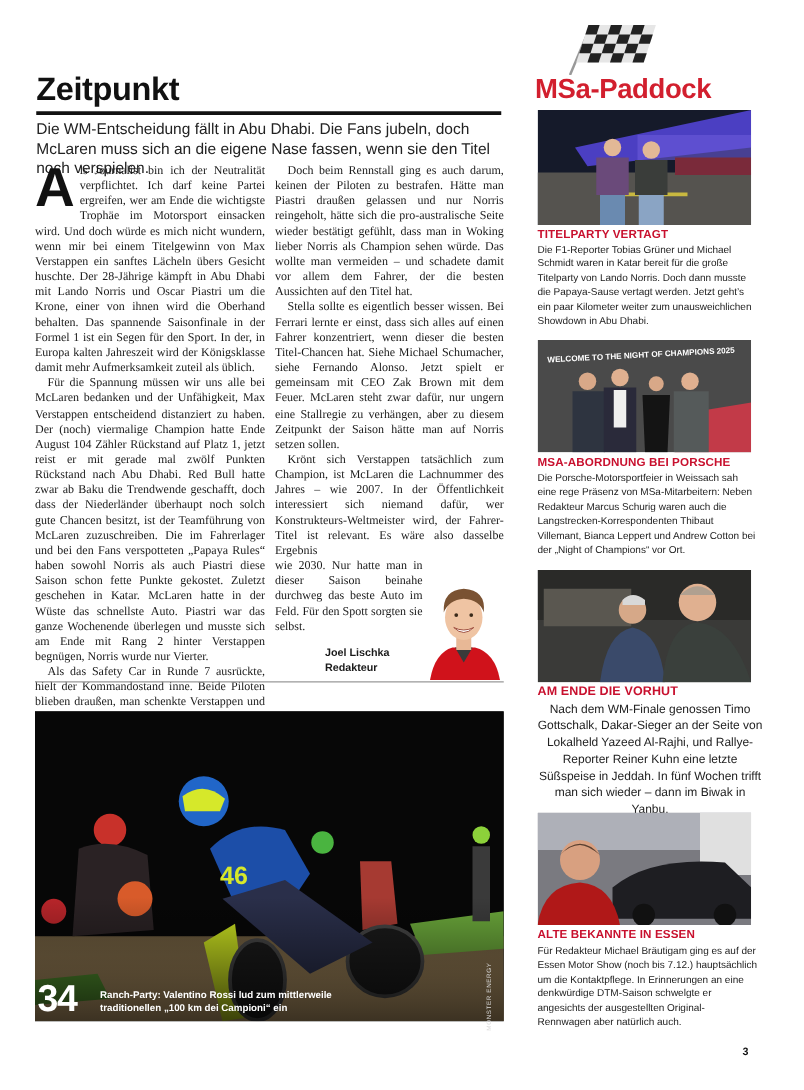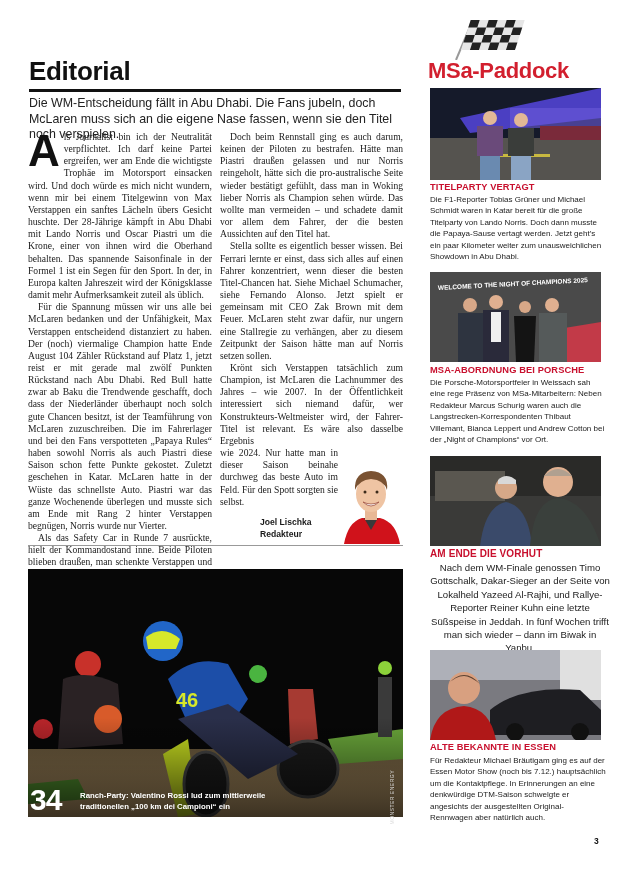--- a/index.html
+++ b/index.html
@@ -37,35 +37,35 @@
   #pd-title { position:absolute; left:428px; top:58px; font-size:22px; font-weight:700; color:#d21f2e; letter-spacing:-0.3px; }
   .pd-photo { position:absolute; left:430px; width:171px; overflow:hidden; }
   .pd-head { position:absolute; left:430px; font-size:9.3px; font-weight:700; color:#c8102e; letter-spacing:0.1px; }
   .pd-text { position:absolute; left:430px; width:176px; font-size:8px; line-height:11.4px; color:#222; }
   .pd-text.big { font-size:9.6px; line-height:13.4px; width:180px; }
   #page-num { position:absolute; left:594px; top:836px; font-size:8.5px; font-weight:700; color:#111; }
 </style>
 </head>
 <body>
 
-<div id="ed-title" class="sans">Editorial</div>
+<div id="ed-title" class="sans">Zeitpunkt</div>
 <div id="ed-rule"></div>
 <div id="ed-lead" class="sans">Die WM-Entscheidung fällt in Abu Dhabi. Die Fans jubeln, doch McLaren muss sich an die eigene Nase fassen, wenn sie den Titel noch verspielen.</div>
 
 <div id="col1" class="col serif">
   <p class="first"><span class="dropcap">A</span><span>ls Journalist bin ich der Neutralität verpflichtet. Ich darf keine Partei ergreifen, wer am Ende die wichtigste Trophäe im Motorsport einsacken wird. Und doch würde es mich nicht wundern, wenn mir bei einem Titelgewinn von Max Verstappen ein sanftes Lächeln übers Gesicht huschte. Der 28-Jährige kämpft in Abu Dhabi mit Lando Norris und Oscar Piastri um die Krone, einer von ihnen wird die Oberhand behalten. Das spannende Saisonfinale in der Formel 1 ist ein Segen für den Sport. In der, in Europa kalten Jahreszeit wird der Königsklasse damit mehr Aufmerksamkeit zuteil als üblich.</span></p>
   <p>Für die Spannung müssen wir uns alle bei McLaren bedanken und der Unfähigkeit, Max Verstappen entscheidend distanziert zu haben. Der (noch) viermalige Champion hatte Ende August 104 Zähler Rückstand auf Platz 1, jetzt reist er mit gerade mal zwölf Punkten Rückstand nach Abu Dhabi. Red Bull hatte zwar ab Baku die Trendwende geschafft, doch dass der Niederländer überhaupt noch solch gute Chancen besitzt, ist der Teamführung von McLaren zuzuschreiben. Die im Fahrerlager und bei den Fans verspotteten „Papaya Rules“ haben sowohl Norris als auch Piastri diese Saison schon fette Punkte gekostet. Zuletzt geschehen in Katar. McLaren hatte in der Wüste das schnellste Auto. Piastri war das ganze Wochenende überlegen und musste sich am Ende mit Rang 2 hinter Verstappen begnügen, Norris wurde nur Vierter.</p>
   <p>Als das Safety Car in Runde 7 ausrückte, hielt der Kommandostand inne. Beide Piloten blieben draußen, man schenkte Verstappen und Red Bull einen freien Stopp. Der womöglich beste Fahrer im Feld nahm das Präsent</p>
 </div>
 
 <div id="col2" class="col serif">
   <p>Doch beim Rennstall ging es auch darum, keinen der Piloten zu bestrafen. Hätte man Piastri draußen gelassen und nur Norris reingeholt, hätte sich die pro-australische Seite wieder bestätigt gefühlt, dass man in Woking lieber Norris als Champion sehen würde. Das wollte man vermeiden – und schadete damit vor allem dem Fahrer, der die besten Aussichten auf den Titel hat.</p>
   <p>Stella sollte es eigentlich besser wissen. Bei Ferrari lernte er einst, dass sich alles auf einen Fahrer konzentriert, wenn dieser die besten Titel-Chancen hat. Siehe Michael Schumacher, siehe Fernando Alonso. Jetzt spielt er gemeinsam mit CEO Zak Brown mit dem Feuer. McLaren steht zwar dafür, nur ungern eine Stallregie zu verhängen, aber zu diesem Zeitpunkt der Saison hätte man auf Norris setzen sollen.</p>
   <p>Krönt sich Verstappen tatsächlich zum Champion, ist McLaren die Lachnummer des Jahres – wie 2007. In der Öffentlichkeit interessiert sich niemand dafür, wer Konstrukteurs-Weltmeister wird, der Fahrer-Titel ist relevant. Es wäre also dasselbe Ergebnis</p>
-  <p class="first col2-narrow">wie 2024. Nur hatte man in dieser Saison beinahe durchweg das beste Auto im Feld. Für den Spott sorgten sie selbst.</p>
+  <p class="first col2-narrow">wie 2030. Nur hatte man in dieser Saison beinahe durchweg das beste Auto im Feld. Für den Spott sorgten sie selbst.</p>
 </div>
 
 <div id="author-name" class="sans">
   <div>Joel Lischka</div>
   <div>Redakteur</div>
 </div>
 <div id="author-photo">
   <svg width="62" height="84" viewBox="0 0 62 84">
     <rect width="62" height="84" fill="#ffffff"></rect>
     <path d="M4 84 Q8 62 22 58 L40 58 Q56 62 60 84 Z" fill="#d0121b"></path>

